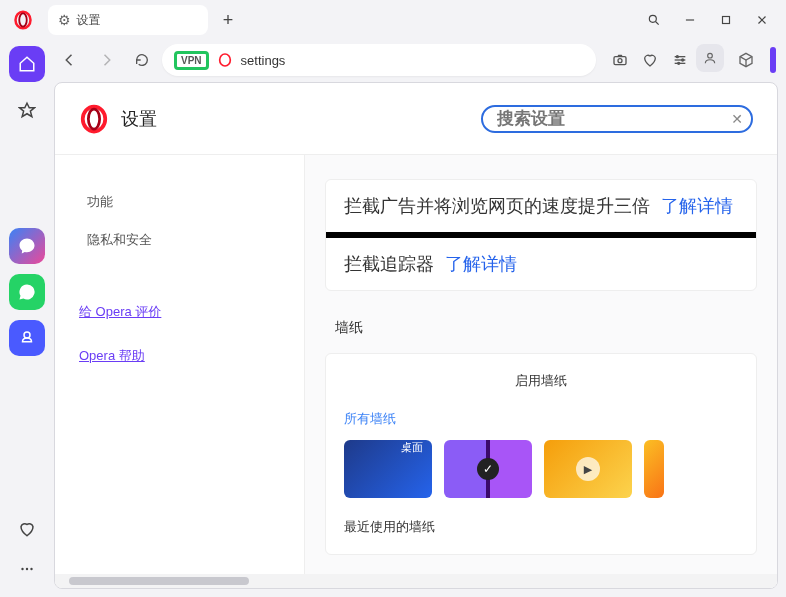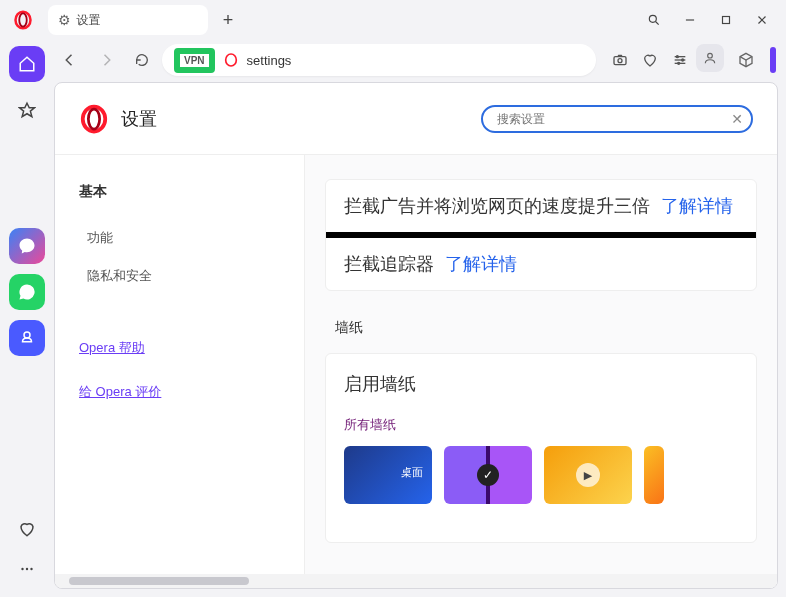--- a/index.html
+++ b/index.html
@@ -24,58 +24,58 @@
   .rail-btn.home { background: #6a3df5; color: #fff; }
   .rail-btn.star { color: #444; }
   .rail-msg { background: linear-gradient(135deg, #3b82f6, #ec4899); border-radius: 10px; }
   .rail-wa { background: #25d366; border-radius: 10px; }
   .rail-x { background: #4a5aff; border-radius: 10px; }
   .rail-bottom { margin-top: auto; margin-bottom: 10px; display: flex; flex-direction: column; gap: 4px; align-items: center; }
   .rail-icon { color: #444; }
 
   .nav-btn { width: 32px; height: 32px; display: flex; align-items: center; justify-content: center; color: #555; }
   .addrbar { flex: 1; height: 32px; background: #fff; border-radius: 16px; display: flex; align-items: center; padding: 0 12px; gap: 8px; font-size: 13px; color: #333; box-shadow: 0 1px 2px rgba(0,0,0,0.05); }
-  .vpn-badge { border: 6px solid #22c55e; border-radius: 4px; font-size: 10px; padding: 1px 4px; color: #555; font-weight: 600; }
+  .vpn-badge { border: 3px solid #22c55e; border-radius: 4px; font-size: 10px; padding: 1px 4px; color: #555; font-weight: 600; }
   .url-opera { width: 16px; height: 16px; display: flex; align-items: center; justify-content: center; }
   .right-icons { display: flex; gap: 2px; margin-left: 6px; }
   .right-icons .nav-btn { width: 28px; }
   .profile-btn { width: 28px; height: 28px; border-radius: 8px; background: #e6e6ec; display: flex; align-items: center; justify-content: center; color: #666; }
   .cube-btn { width: 28px; height: 28px; display: flex; align-items: center; justify-content: center; color: #666; margin-left: 4px; }
   .pill { width: 6px; height: 26px; background: #6a3df5; border-radius: 3px; margin-left: 6px; }
 
   
   .content-wrap { position: absolute; left: 54px; right: 8px; top: 82px; bottom: 8px; border: 1px solid #d8d8de; border-radius: 8px; background: #fff; overflow: hidden; }
   .settings-header { height: 72px; display: flex; align-items: center; padding: 0 24px; border-bottom: 1px solid #eee; }
   .settings-header .logo { width: 30px; height: 30px; margin-right: 12px; }
   .settings-header h1 { font-size: 18px; font-weight: 400; color: #222; }
   .search-wrap { margin-left: auto; width: 272px; position: relative; }
-  .search-input { width: 100%; height: 28px; border: 2px solid #2d6cdf; border-radius: 15px; padding: 0 32px 0 14px; font-size: 12px; outline: none; }
+  .search-input { width: 100%; height: 28px; border: 2px solid #2d6cdf; border-radius: 15px; padding: 0 32px 0 14px; font-size: 17px; outline: none; font-weight: bold; }
   .search-clear { position: absolute; right: 10px; top: 50%; transform: translateY(-50%); color: #888; font-size: 14px; }
 
   .settings-body { display: flex; height: calc(100% - 72px); }
   .sidebar { width: 250px; padding: 28px 24px; border-right: 1px solid #eee; }
   .sidebar-heading { font-size: 14px; font-weight: 600; color: #333; margin-bottom: 18px; }
   .sidebar-item { font-size: 13px; color: #555; padding: 10px 8px; cursor: pointer; }
   .sidebar-link { font-size: 13px; color: #6a3df5; text-decoration: underline; display: block; margin-top: 18px; padding: 4px 0; }
   .sidebar-links { margin-top: 40px; }
 
   .main-pane { flex: 1; overflow: auto; background: #fafafb; padding: 24px 0 24px 0; position: relative; }
   .section-title { font-size: 14px; color: #333; font-weight: 400; padding: 0 30px 16px; }
   .card { background: #fff; border: 1px solid #eee; border-radius: 6px; margin: 0 20px 28px; }
   .card-row { padding: 14px 18px; font-size: 18px; color: #333; }
   .card-row + .card-row { border-top: 6px solid #000000; }
   .card-row a { color: #2563eb; text-decoration: none; margin-left: 6px; }
 
   .wp-section { padding: 0 20px; }
   .wp-card { background: #fff; border: 1px solid #eee; border-radius: 6px; padding: 18px; }
-  .wp-sub { font-size: 18px; color: #333; margin-bottom: 20px; }
-  .wp-list-label { font-size: 13px; color: #701a75; margin-bottom: 12px; }
+  .wp-sub { font-size: 13px; color: #333; margin-bottom: 20px; text-align: center; }
+  .wp-list-label { font-size: 13px; color: #3b82f6; margin-bottom: 12px; }
   .thumbs { display: flex; gap: 12px; margin-bottom: 20px; }
   .thumb { width: 88px; height: 58px; border-radius: 6px; position: relative; overflow: hidden; }
-  .thumb.desktop { background: linear-gradient(135deg, #1e3a8a, #2563eb); display: flex; align-items: center; justify-content: center; padding-left: 48px; }
+  .thumb.desktop { background: linear-gradient(135deg, #1e3a8a, #2563eb); display: flex; align-items: flex-start; justify-content: center; padding-left: 48px; }
   .thumb.desktop span { color: #fff; font-size: 11px; padding-bottom: 6px; }
   .thumb.selected { background: linear-gradient(90deg, #8b5cf6 48%, #3b0a6b 48% 52%, #a855f7 52%); }
   .thumb.selected .check { position: absolute; top: 50%; left: 50%; transform: translate(-50%, -50%); width: 22px; height: 22px; border-radius: 50%; background: #222; display: flex; align-items: center; justify-content: center; color: #fff; font-size: 12px; }
   .thumb.play { background: linear-gradient(135deg, #f59e0b, #fcd34d); display: flex; align-items: center; justify-content: center; }
   .thumb.play .pbtn { width: 24px; height: 24px; border-radius: 50%; background: rgba(255,255,255,0.7); display: flex; align-items: center; justify-content: center; color: #444; font-size: 11px; }
   .thumb.peek { background: linear-gradient(135deg, #fbbf24, #f97316); width: 20px; }
   .wp-recent { font-size: 13px; color: #333; }
 
   
   .hscroll { position: absolute; left: 0; right: 0; bottom: 0; height: 14px; background: #f3f3f4; }
@@ -243,26 +243,25 @@
     </div>
     <h1>设置</h1>
     <div class="search-wrap">
       <input class="search-input" placeholder="搜索设置" style="">
       <span class="search-clear">✕</span>
     </div>
   </div>
 
   <div class="settings-body">
     <div class="sidebar">
-      <div class="sidebar-heading">基本</div>
       <div class="sidebar-item">功能</div>
       <div class="sidebar-item">隐私和安全</div>
       <div class="sidebar-links">
+        <a class="sidebar-link">给 Opera 评价</a>
         <a class="sidebar-link">Opera 帮助</a>
-        <a class="sidebar-link">给 Opera 评价</a>
       </div>
     </div>
 
     <div class="main-pane">
       <div class="card">
         <div class="card-row">
           <span>拦截广告并将浏览网页的速度提升三倍</span>
           <a>了解详情</a>
         </div>
         <div class="card-row">
@@ -281,20 +280,21 @@
                 <span>桌面</span>
               </div>
             <div class="thumb selected">
                 <div class="check">✓</div>
               </div>
             <div class="thumb play">
                 <div class="pbtn">▶</div>
               </div>
             <div class="thumb peek"></div>
           </div>
+          <div class="wp-recent">最近使用的墙纸</div>
         </div>
       </div>
     </div>
   </div>
 
   <div class="hscroll">
     <div class="hscroll-thumb"></div>
   </div>
 </div>
 

